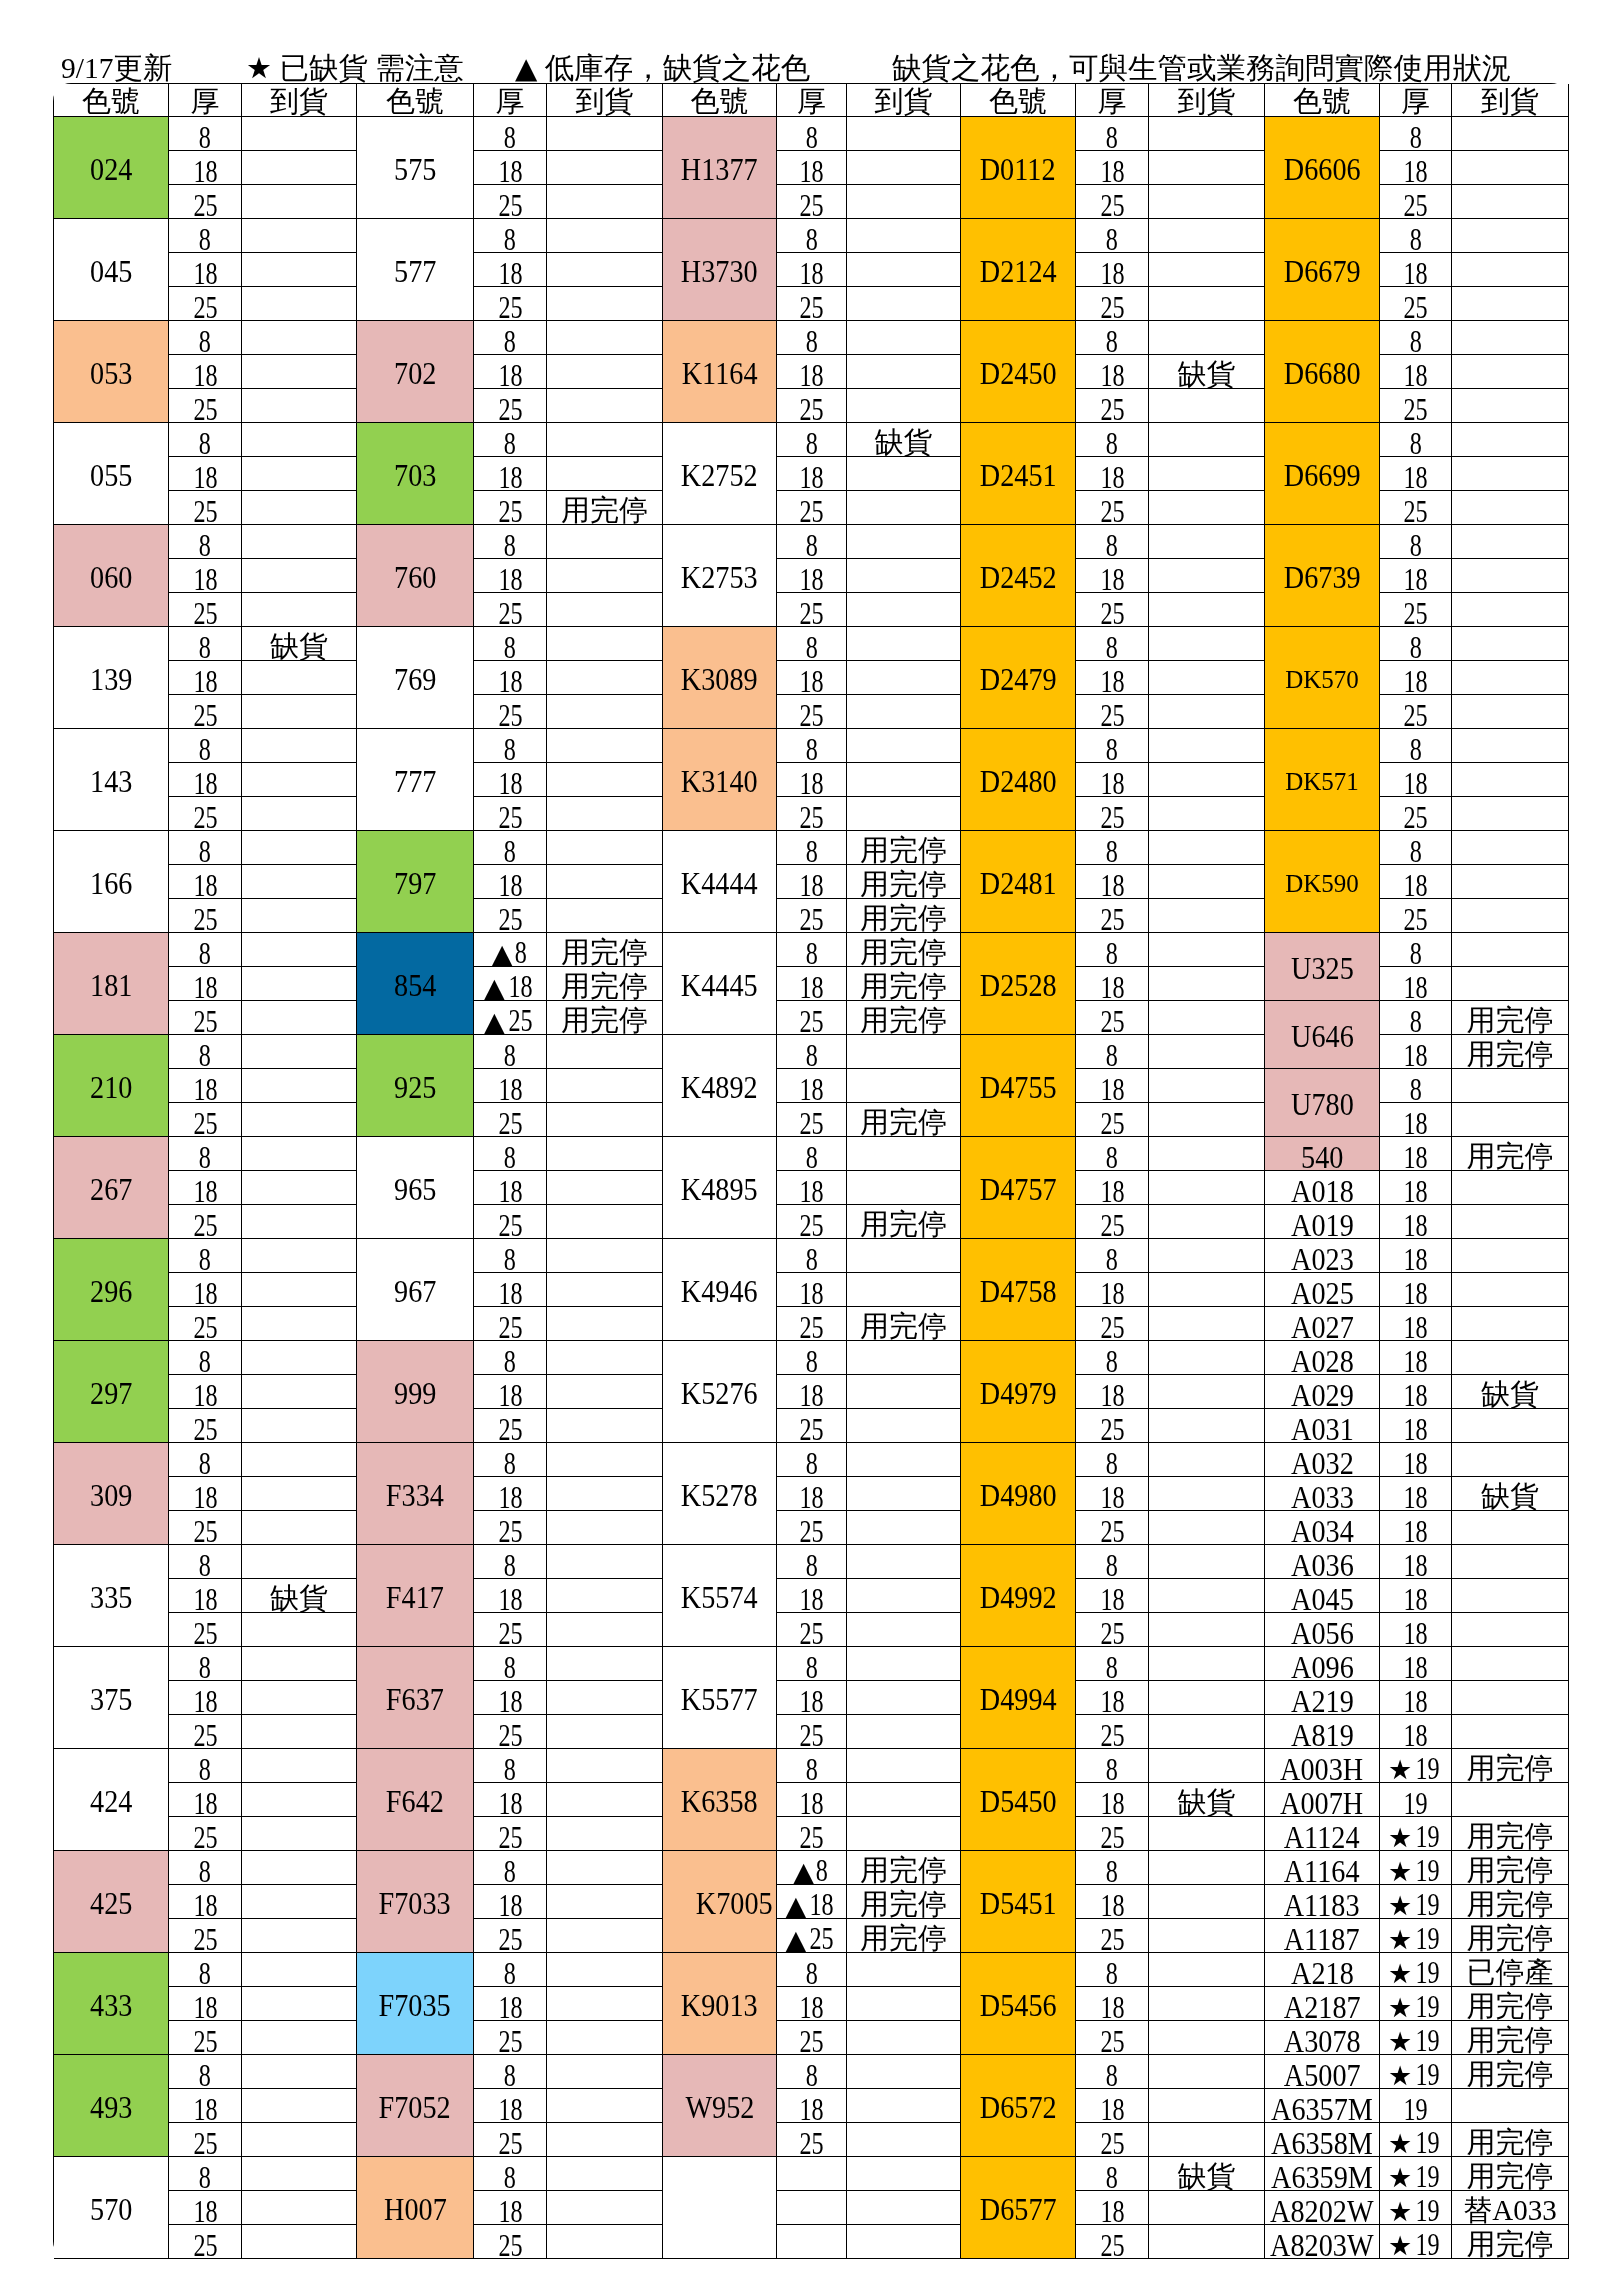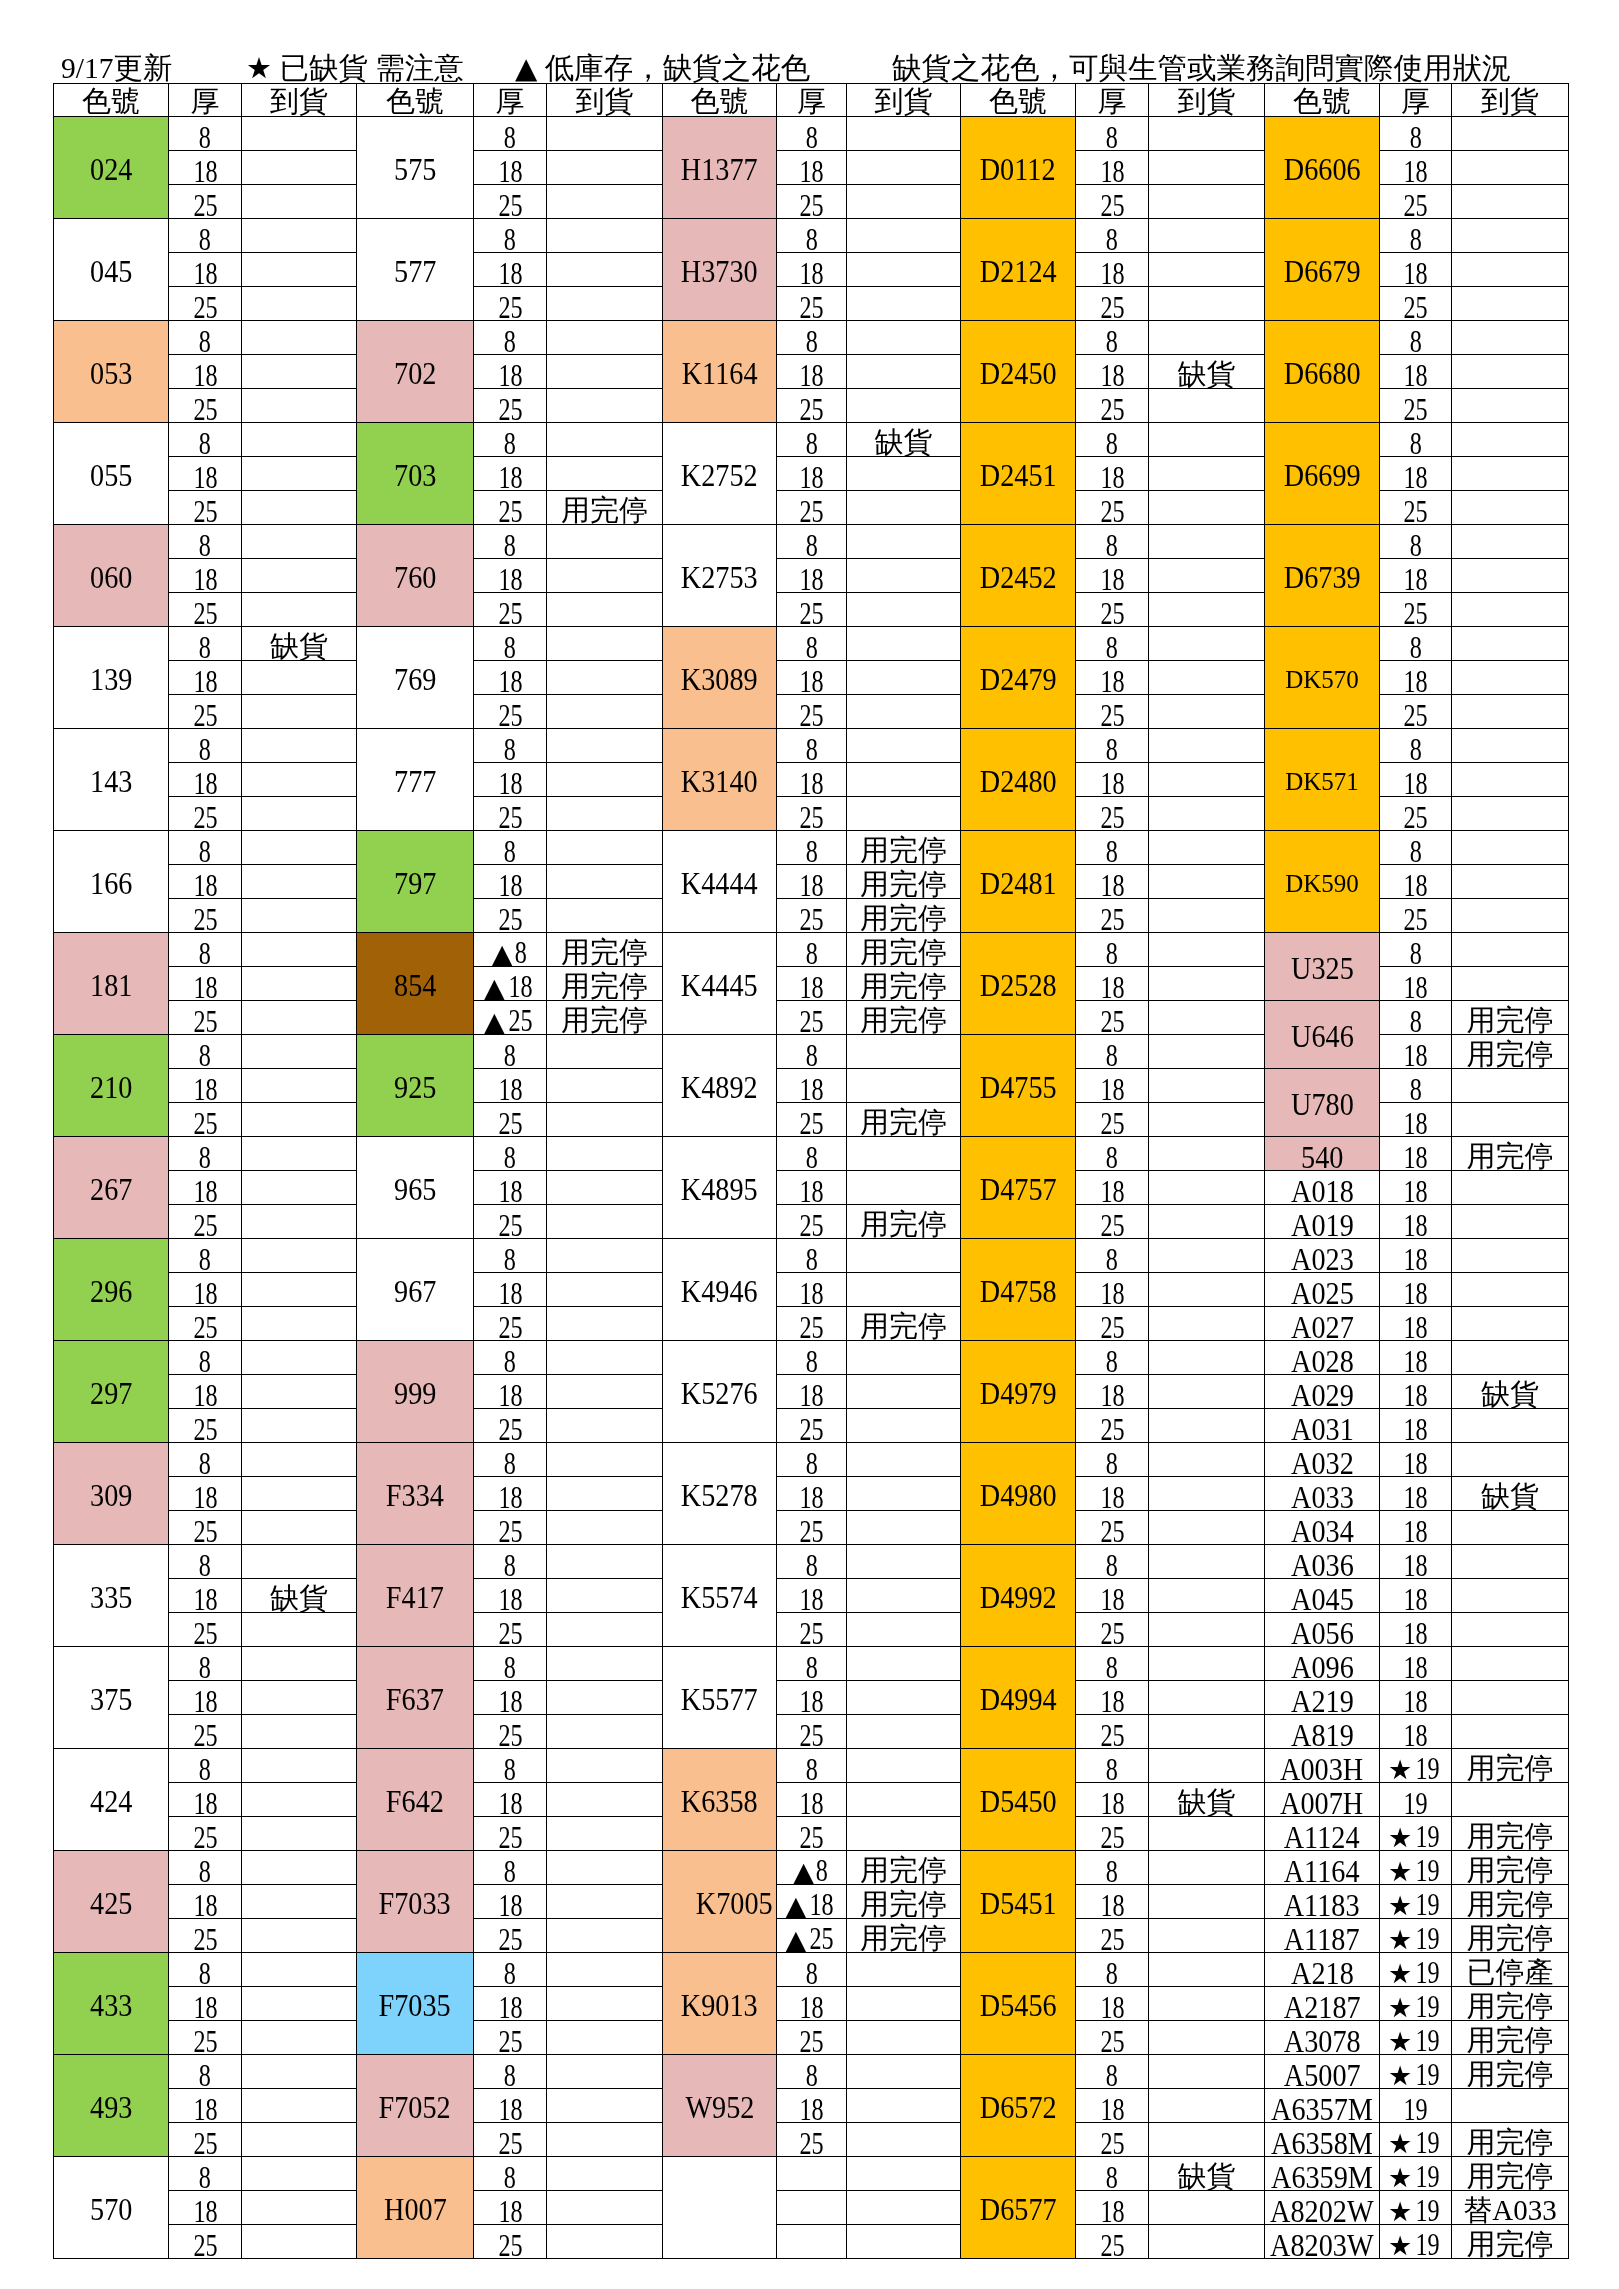--- a/index.html
+++ b/index.html
@@ -6,21 +6,21 @@
 body{width:1620px;height:2290px;position:relative;overflow:hidden;font-family:"Liberation Serif","DejaVu Serif",serif;color:#000;}
 .title{position:absolute;top:52px;height:33px;line-height:33px;font-size:29.5px;white-space:nowrap;}
 .t-date{left:61px;}
 .t-leg1{left:246px;}
 .t-leg2{left:515px;}
 .t-note{left:892px;}
 .ico{font-family:"DejaVu Sans",sans-serif;font-size:29px;margin-right:7.4px;}
 .grid{position:absolute;left:53px;top:83px;display:grid;
   grid-template-columns:115px 73px 115px 117px 73px 116px 114px 70px 114px 115px 73px 116px 115px 72px 117px;
   grid-template-rows:33px repeat(63,34px);
-  border-top:1.8px solid #000;border-left:1.8px solid #000;}
+  border-top:1.8px solid #000;border-left:1.8px solid #000;border-radius:18px;}
 .grp{display:contents;}
 .cell{box-sizing:border-box;border-right:1.8px solid #000;border-bottom:1.8px solid #000;display:flex;justify-content:center;white-space:nowrap;overflow:visible;min-width:0;background:#fff;}
 .head{align-items:flex-end;font-size:29px;line-height:29px;}
 .code{align-items:center;font-size:31px;line-height:31px;padding-top:3.7px;}
 .code .lbl{display:inline-block;transform:scaleX(0.91);}
 .code.span-1{align-items:flex-end;padding-top:0;line-height:24px;}
 .code.small{font-size:25px;}
 .code.small .lbl{transform:none;}
 .thk{align-items:flex-end;font-size:31px;line-height:24px;}
 .thk .line{display:block;white-space:nowrap;}
@@ -510,21 +510,21 @@
         <span class="stat"></span>
       </div><div class="cell thk" style="grid-area: 24 / 5;">
         <span class="line"><span class="num">18</span></span>
       </div><div class="cell arr" style="grid-area: 24 / 6;">
         <span class="stat"></span>
       </div><div class="cell thk" style="grid-area: 25 / 5;">
         <span class="line"><span class="num">25</span></span>
       </div><div class="cell arr" style="grid-area: 25 / 6;">
         <span class="stat"></span>
       </div></div>
-    <div class="grp"><div class="cell code span-3" style="grid-area: 26 / 4 / span 3; background: #a16207;">
+    <div class="grp"><div class="cell code span-3" style="grid-area: 26 / 4 / span 3; background: #0369a1;">
         <span class="lbl">854</span>
       </div><div class="cell thk" style="grid-area: 26 / 5;">
         <span class="line"><span class="mark">▲</span><span class="num">8</span></span>
       </div><div class="cell arr" style="grid-area: 26 / 6;">
         <span class="stat">用完停</span>
       </div><div class="cell thk" style="grid-area: 27 / 5;">
         <span class="line"><span class="mark">▲</span><span class="num">18</span></span>
       </div><div class="cell arr" style="grid-area: 27 / 6;">
         <span class="stat">用完停</span>
       </div><div class="cell thk" style="grid-area: 28 / 5;">

